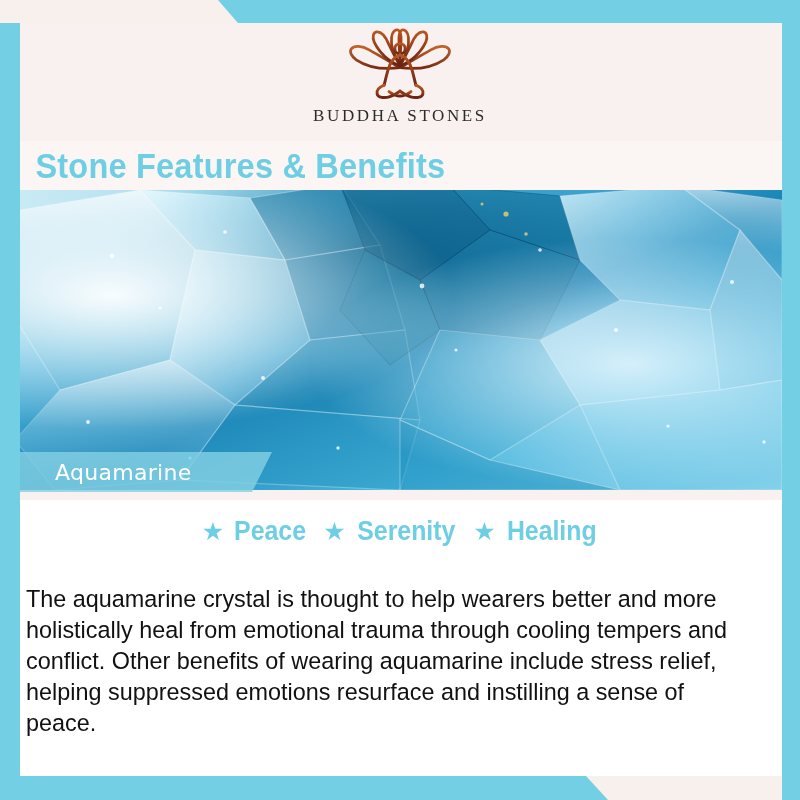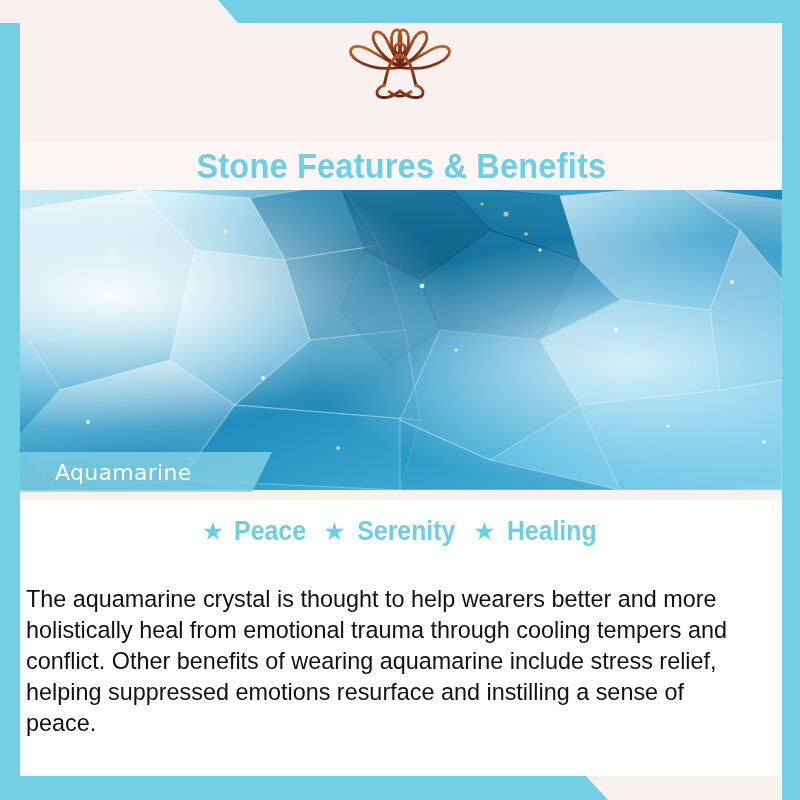--- a/index.html
+++ b/index.html
@@ -46,21 +46,21 @@
   .logo-word{
     margin-top:2px;
     font-family:"Liberation Serif", serif;
     font-size:17px;letter-spacing:2.6px;color:#2b2b2b;font-weight:400;
     white-space:nowrap;
   }
 
   
   .title-band{
     position:absolute;left:20px;top:141px;width:762px;height:49px;
-    display:flex;align-items:center;justify-content:center;
+    display:flex;align-items:center;justify-content:flex-start;
     background:#fbf5f3;
   }
   .title-text{
     font-family:"Liberation Sans Narrow","Liberation Sans",sans-serif;
     font-weight:bold;font-size:35px;letter-spacing:.2px;
     color:#6ecee4;
     transform:scaleX(.93);
     white-space:nowrap;
   }
 
@@ -148,20 +148,21 @@
 
       <g fill="none" stroke="url(#pg)" stroke-width="6" stroke-linecap="round" stroke-linejoin="round">
         <circle cx="150" cy="54" r="10.5"></circle>
         <path d="M150 66 C138 70 130 82 126 96 C122 110 120 120 118 127"></path>
         <path d="M150 66 C162 70 170 82 174 96 C178 110 180 120 182 127"></path>
         <path d="M118 127 C108 131 102 138 104 145 C106 152 118 154 130 150 C140 147 146 142 150 139"></path>
         <path d="M182 127 C192 131 198 138 196 145 C194 152 182 154 170 150 C160 147 154 142 150 139"></path>
         <path d="M128 140 C136 146 144 149 150 149 C156 149 164 146 172 140"></path>
       </g>
     </svg>
+    <div class="logo-word">BUDDHA STONES</div>
   </div>
 
   <div class="title-band">
     <span class="title-text">Stone Features &amp; Benefits</span>
   </div>
 
   <div class="hero">
     <svg viewBox="0 0 762 300" preserveAspectRatio="none">
       <defs>
         <linearGradient id="bgG" x1="0" y1="0" x2="1" y2="1">

